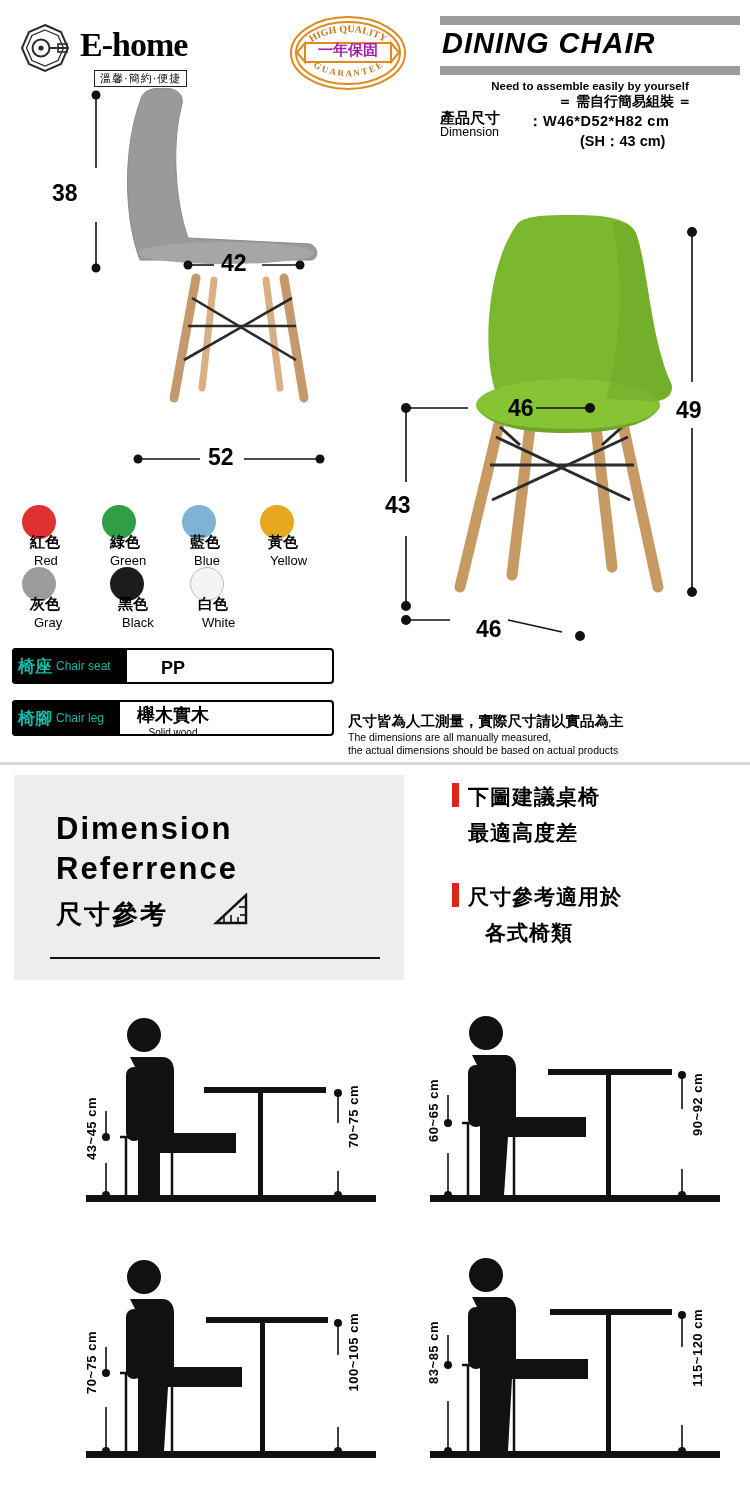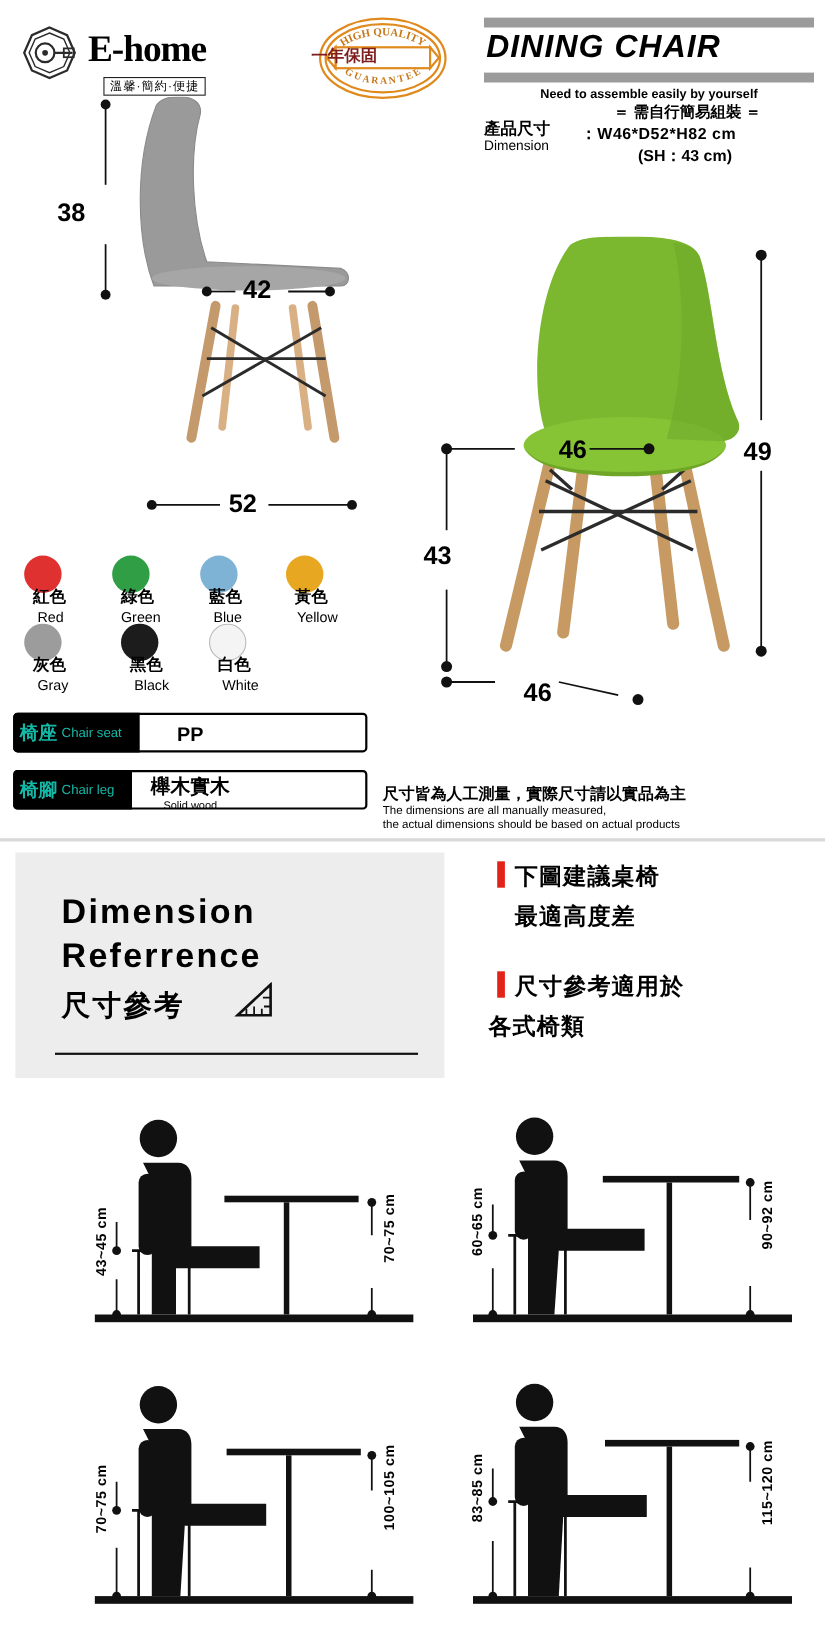--- a/index.html
+++ b/index.html
@@ -119,21 +119,21 @@
           <textPath href="#arcTop" startOffset="50%" text-anchor="middle">HIGH QUALITY</textPath>
         </text>
         <path id="arcBot" d="M 20 40 A 46 28 0 0 0 110 40" fill="none"></path>
         <text font-size="9" font-weight="bold" fill="#c8781a" font-family="Liberation Serif, serif">
           <textPath href="#arcBot" startOffset="50%" text-anchor="middle">G U A R A N T E E</textPath>
         </text>
         <rect x="22" y="29" width="86" height="19" fill="#ffffff" stroke="#e08a1e" stroke-width="2"></rect>
         <polygon points="22,29 14,38.5 22,48" fill="#ffffff" stroke="#e08a1e" stroke-width="2"></polygon>
         <polygon points="108,29 116,38.5 108,48" fill="#ffffff" stroke="#e08a1e" stroke-width="2"></polygon>
       </svg>
-      <div style="position:absolute; left:0; top:27px; width:130px; text-align:left; font-size:15px; font-weight:bold; color:#7f1d1d;">一年保固</div>
+      <div style="position:absolute; left:0; top:27px; width:130px; text-align:center; font-size:15px; font-weight:bold; color:#a21caf;">一年保固</div>
     </div>
 
     <div class="title-block">
       <div class="title-bar-top"></div>
       <div class="main-title">DINING CHAIR</div>
       <div class="title-bar-bot"></div>
       <div class="assemble-note">Need to assemble easily by yourself</div>
       <div class="dim-rows" style="height:44px;">
         <div class="dim-eq" style="top:-1px; left:118px;">＝ 需自行簡易組裝 ＝</div>
         <div class="dim-label" style="top:16px;">
@@ -328,21 +328,21 @@
         </svg>
       </div>
       <div class="ref-rule"></div>
     </div>
 
     <div class="rbar" style="left:452px; top:18px;"></div>
     <div class="rtext" style="left:468px; top:18px;">下圖建議桌椅</div>
     <div class="rtext" style="left:468px; top:54px;">最適高度差</div>
     <div class="rbar" style="left:452px; top:118px;"></div>
     <div class="rtext" style="left:468px; top:118px;">尺寸參考適用於</div>
-    <div class="rtext" style="left:444px; top:154px;">各式椅類</div>
+    <div class="rtext" style="left:485px; top:154px;">各式椅類</div>
 
     <div class="diagram" style="left:86px; top:248px; width:290px; height:220px;">
       <svg width="290" height="220" viewBox="0 0 290 220">
 
         <g fill="#111">
           <circle cx="58" cy="22" r="17"></circle>
           <path d="M 44 44 L 76 44 C 84 44 88 50 88 58 L 88 120 L 150 120 L 150 140 L 70 140
                    C 58 140 52 134 52 122 L 52 60 Z"></path>
           <path d="M 52 120 L 52 182 L 74 182 L 74 140 Z"></path>
           <rect x="40" y="54" width="16" height="74" rx="8"></rect>

